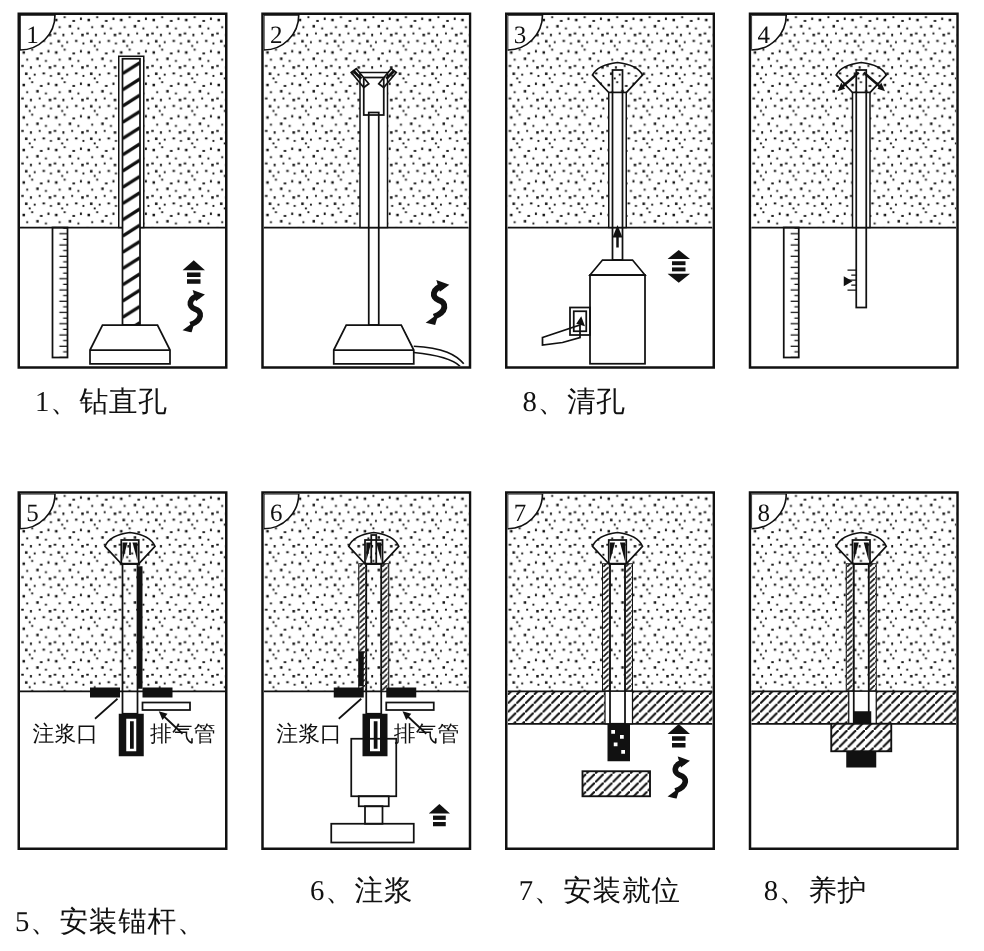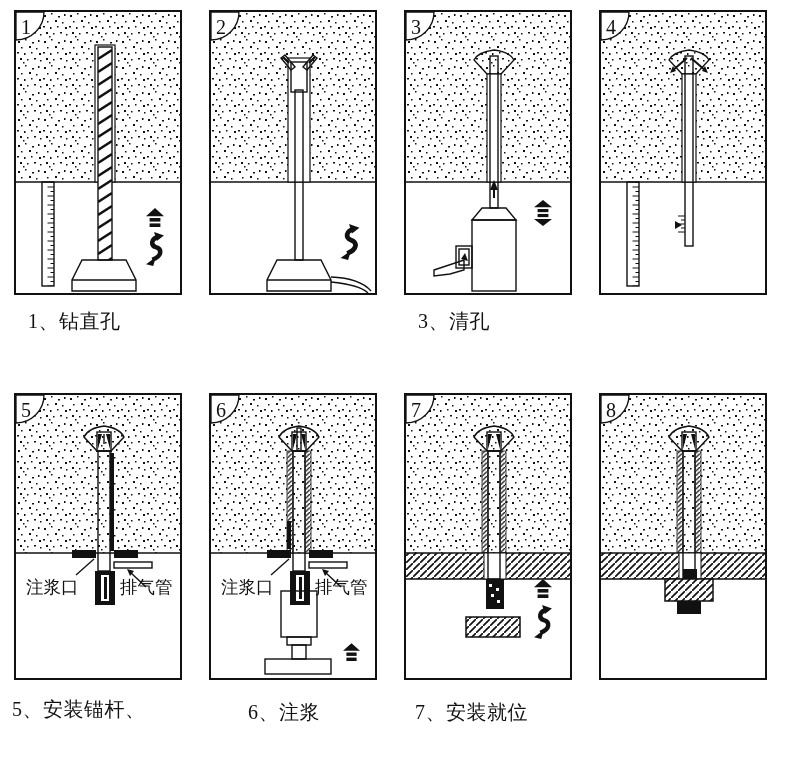--- a/index.html
+++ b/index.html
@@ -2,21 +2,21 @@
 <html><head>
 <meta charset="utf-8">
 <style>
   html,body{margin:0;padding:0;background:#fff;}
   .stage{position:relative;width:787px;height:761px;background:#ffffff;
          font-family:"Liberation Serif","DejaVu Serif",serif;color:#111;}
   .panel{position:absolute;width:168px;box-sizing:border-box;border:2px solid #111;background:#fff;}
   .panel svg{display:block;width:100%;height:100%;}
   .r1{top:10px;height:285px;}
   .r2{top:393px;height:287px;}
-  .caption{position:absolute;font-size:20px;line-height:35px;color:#111;white-space:nowrap;letter-spacing:.5px;}
+  .caption{position:absolute;font-size:23px;line-height:35px;color:#111;white-space:nowrap;letter-spacing:.5px;}
   svg text{fill:#111;font-family:"Liberation Serif","DejaVu Serif",serif;}
   .ln{stroke:#111;stroke-width:1.4;fill:none;}
 </style>
 </head>
 <body>
 
 <div class="stage">
 
 <svg width="0" height="0" style="position:absolute">
   <defs>
@@ -305,20 +305,21 @@
   <rect x="82" y="56" width="12" height="128" fill="#fff" class="ln"></rect>
   <rect x="82" y="174" width="14" height="10" fill="#111"></rect>
   <rect x="64" y="184" width="48" height="22" fill="url(#h)" stroke="#111" stroke-width="1.5"></rect>
   <rect x="76" y="206" width="24" height="13" fill="#111"></rect>
   <path d="M0,0 H28 A28,28 0 0 1 0,28 Z" fill="#fff" stroke="#111" stroke-width="1.3"></path>
   <text x="5" y="22" font-size="20">8</text>
  </svg>
 </figure>
 
 <div class="caption" style="left:28px;top:304px">1、钻直孔</div>
-<div class="caption" style="left:418px;top:304px">3、清孔</div>
-<div class="caption" style="left:12px;top:692px">
+<div class="caption" style="left:418px;top:304px">8、清孔</div>
+<div class="caption" style="left:12px;top:720px">
   <span style="display:block">5、安装锚杆、</span>
 </div>
 <div class="caption" style="left:248px;top:695px">6、注浆</div>
 <div class="caption" style="left:415px;top:695px">7、安装就位</div>
+<div class="caption" style="left:611px;top:695px">8、养护</div>
 
 </div>
 
 </body></html>

